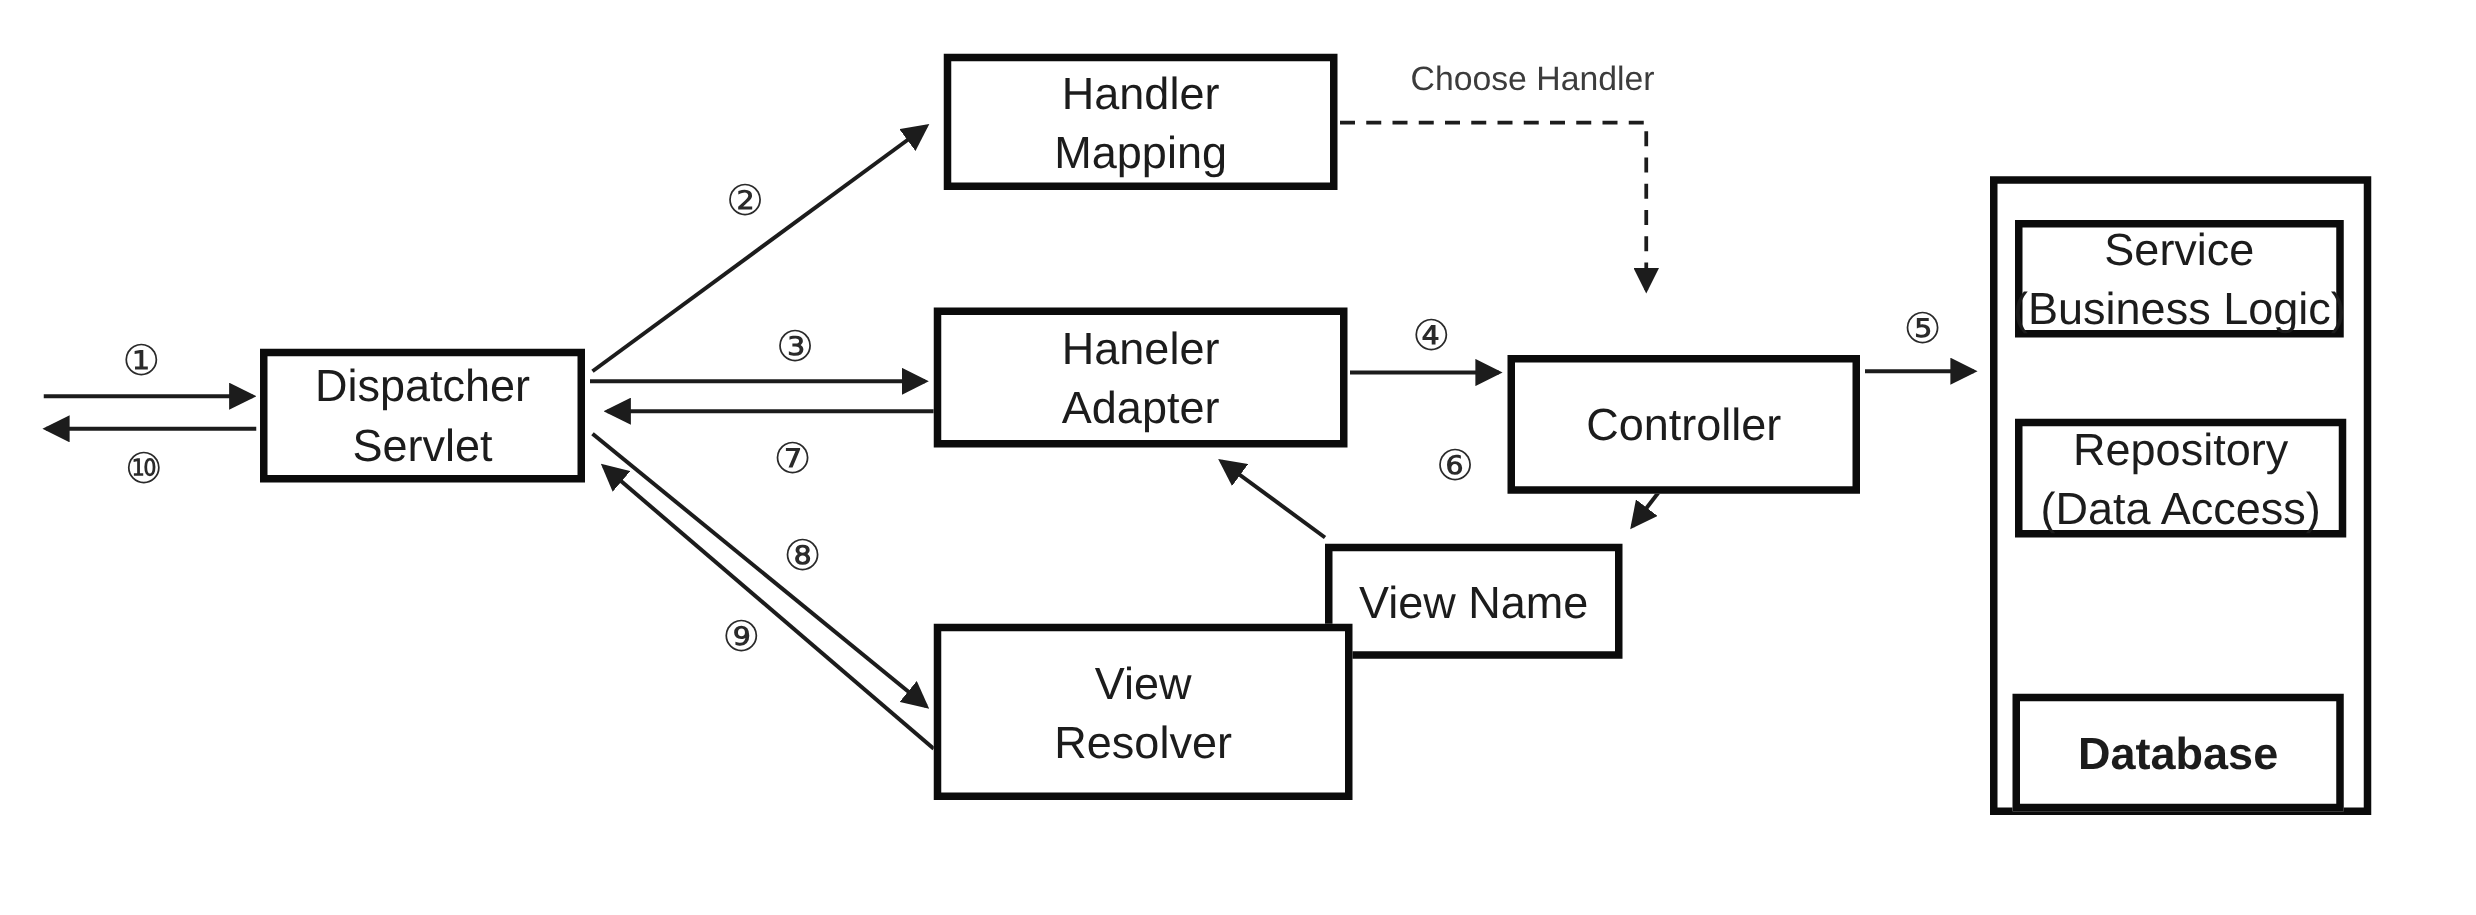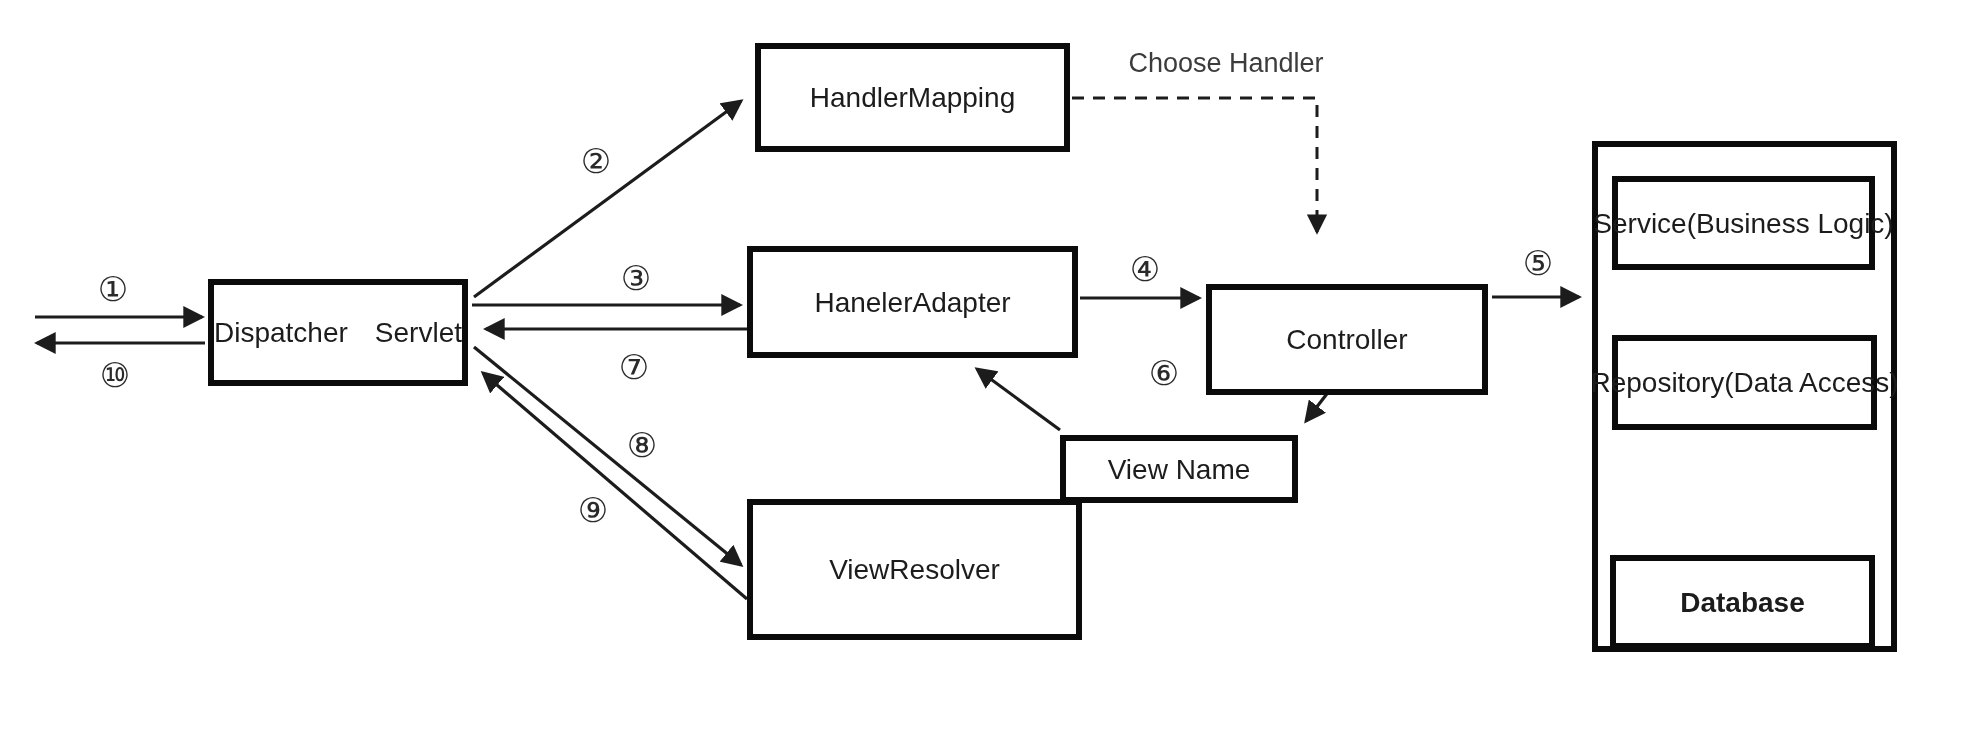--- a/index.html
+++ b/index.html
@@ -9,23 +9,23 @@
     font-family:"Liberation Sans","DejaVu Sans",sans-serif; color:var(--ink);
     overflow:hidden;
   }
   svg.connectors { position:absolute; left:0; top:0; width:1981px; height:732px; }
   svg.connectors path { fill:none; stroke:var(--ink); stroke-width:3.2; }
   svg.connectors path.dashed { stroke-dasharray:12 9; stroke-width:3; }
   svg.connectors marker path { fill:var(--ink); stroke:none; }
 
   .box {
     position:absolute; box-sizing:border-box; background:var(--paper);
-    border:6px solid #0b0b0b; display:flex; flex-direction:row;
+    border:6px solid #0b0b0b; display:flex; flex-direction:column;
     align-items:center; justify-content:center; text-align:center;
-    font-size:28px; color:var(--ink);
+    font-size:36px; color:var(--ink);
   }
   .box .ln { display:block; line-height:47px; white-space:nowrap; }
   .box.single { line-height:normal;margin-top:42px; }
 
   .panel {
     position:absolute; box-sizing:border-box; background:var(--paper);
     border:6px solid #0b0b0b;
   }
 
   .step {
@@ -37,21 +37,21 @@
   .annotation {
     position:absolute; left:1116px; top:48px; width:220px; text-align:center;
     font-size:27px; color:var(--muted); white-space:nowrap;
   }
 
   
   #dispatcher    { left:208px;  top:279px; width:260px; height:107px;justify-content:space-between; }
   #handlerMap    { left:755px;  top:43px;  width:315px; height:109px; }
   #handlerAdp    { left:747px;  top:246px; width:331px; height:112px; }
   #controller    { left:1206px; top:242px; width:282px; height:111px; }
-  #viewName      { left:1060px; top:393px; width:238px; height:68px; }
+  #viewName      { left:1060px; top:393px; width:238px; height:92px; }
   #viewResolver  { left:747px;  top:499px; width:335px; height:141px;justify-content:center; }
   #backendPanel  { left:1592px; top:141px; width:305px; height:511px; }
   #serviceBox    { left:1612px; top:176px; width:263px; height:94px; }
   #repositoryBox { left:1612px; top:335px; width:265px; height:95px; }
   #databaseBox   { left:1610px; top:513px; width:265px; height:94px;font-weight:bold; }
 </style>
 </head>
 <body>
 
 <div class="canvas">

